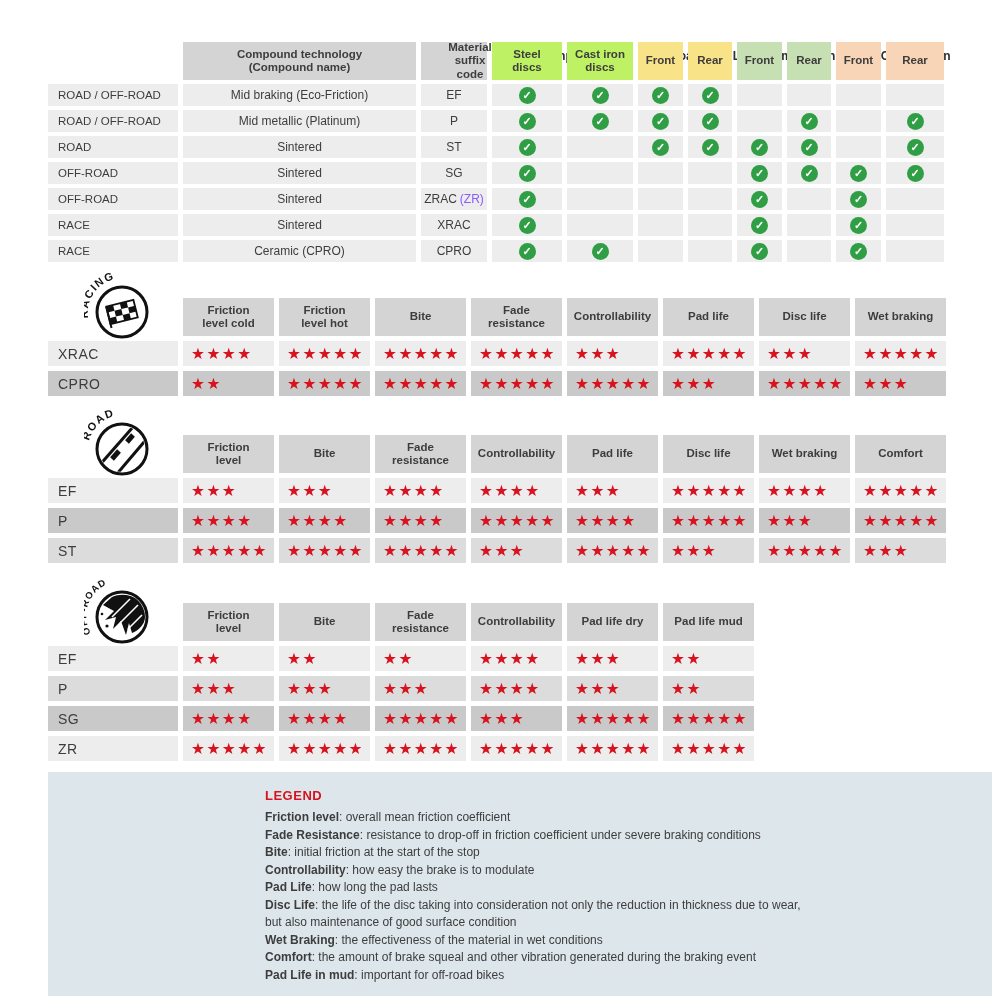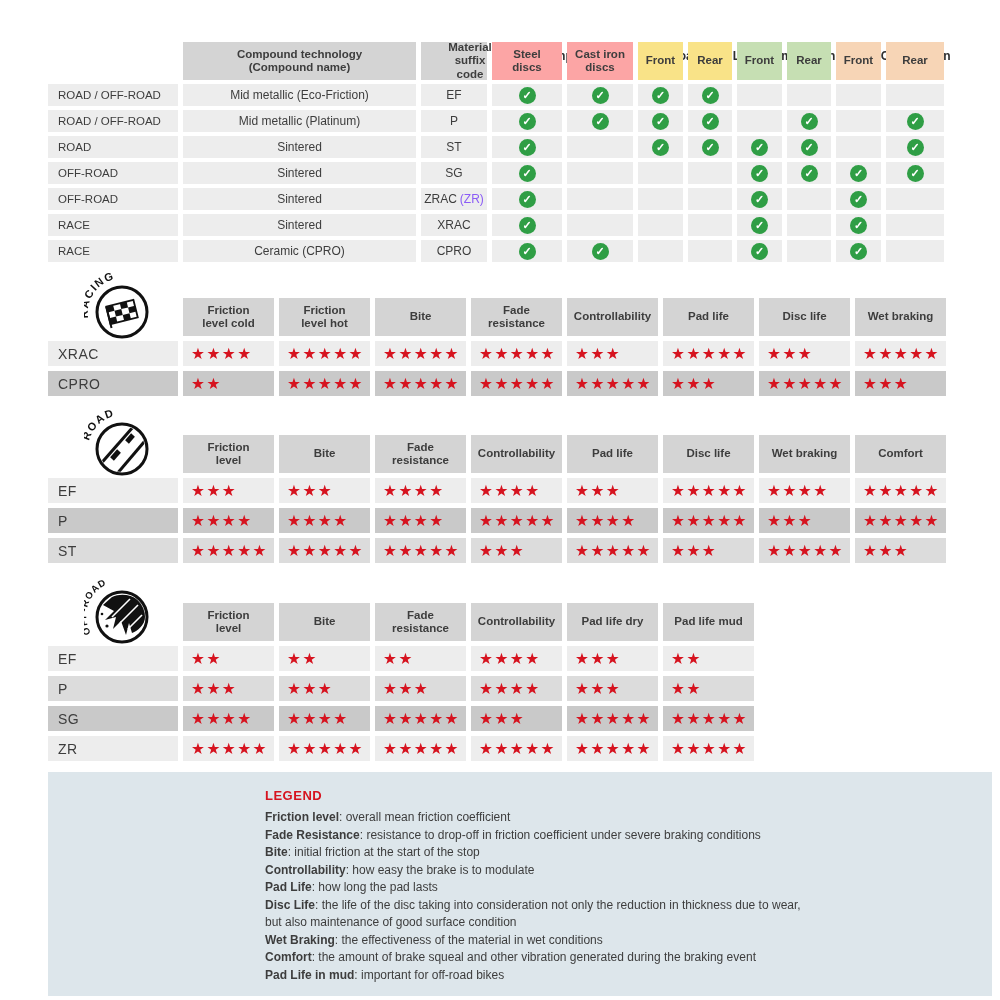--- a/index.html
+++ b/index.html
@@ -14,21 +14,21 @@
     column-gap:5px; row-gap:4px; }
   .band { font-weight:bold; font-size:12px; display:flex; align-items:center;
     justify-content:center; white-space:nowrap; color:#2f2f2f;margin-top:38px; }
   .band-disc { background:#76869B; }
   .band-road { background:#FBD42D; }
   .band-light{ background:#6FAE4A;border-radius:7px; }
   .band-pro  { background:#EFA063;padding-left:22px; }
   .hdr { display:flex; align-items:center; justify-content:center; text-align:center;
     font-weight:bold; font-size:11.5px; line-height:1.15; white-space:pre-line; }
   .hdr-gray { background:#D4D4D4; }
-  .hdr-disc { background:#fca5a5; }
+  .hdr-disc { background:#bef264; }
   .hdr-road { background:#F9E388; }
   .hdr-light{ background:#C6DFB3; }
   .hdr-pro  { background:#F7D5B6; }
   .cell { background:#EDEDED; display:flex; align-items:center; justify-content:center;
     font-size:12px; }
   .cell-use { justify-content:flex-start; padding-left:10px; font-size:11.5px; }
   .suffix-note { color:#8b5cf6; margin-left:3px; }
   .check { width:17px; height:17px; border-radius:50%; background:#2F9E45; color:#fff;
     font-size:11px; font-weight:bold; display:flex; align-items:center; justify-content:center; }
 
@@ -76,21 +76,21 @@
 discs</div>
       <div class="hdr hdr-disc" style="grid-area: 2 / 5;">Cast iron
 discs</div>
       <div class="hdr hdr-road" style="grid-area: 2 / 6;">Front</div>
       <div class="hdr hdr-road" style="grid-area: 2 / 7;">Rear</div>
       <div class="hdr hdr-light" style="grid-area: 2 / 8;">Front</div>
       <div class="hdr hdr-light" style="grid-area: 2 / 9;">Rear</div>
       <div class="hdr hdr-pro" style="grid-area: 2 / 10;">Front</div>
       <div class="hdr hdr-pro" style="grid-area: 2 / 11;">Rear</div>
       <div class="cell cell-use" style="grid-area: 3 / 1;">ROAD / OFF-ROAD</div>
-      <div class="cell" style="grid-area: 3 / 2;">Mid metallic (Eco-Friction)</div>
+      <div class="cell" style="grid-area: 3 / 2;">Mid braking (Eco-Friction)</div>
       <div class="cell" style="grid-area: 3 / 3;">EF</div>
       <div class="cell" style="grid-area: 3 / 4;">
         <span class="check">✓</span>
       </div>
       <div class="cell" style="grid-area: 3 / 5;">
         <span class="check">✓</span>
       </div>
       <div class="cell" style="grid-area: 3 / 6;">
         <span class="check">✓</span>
       </div>

